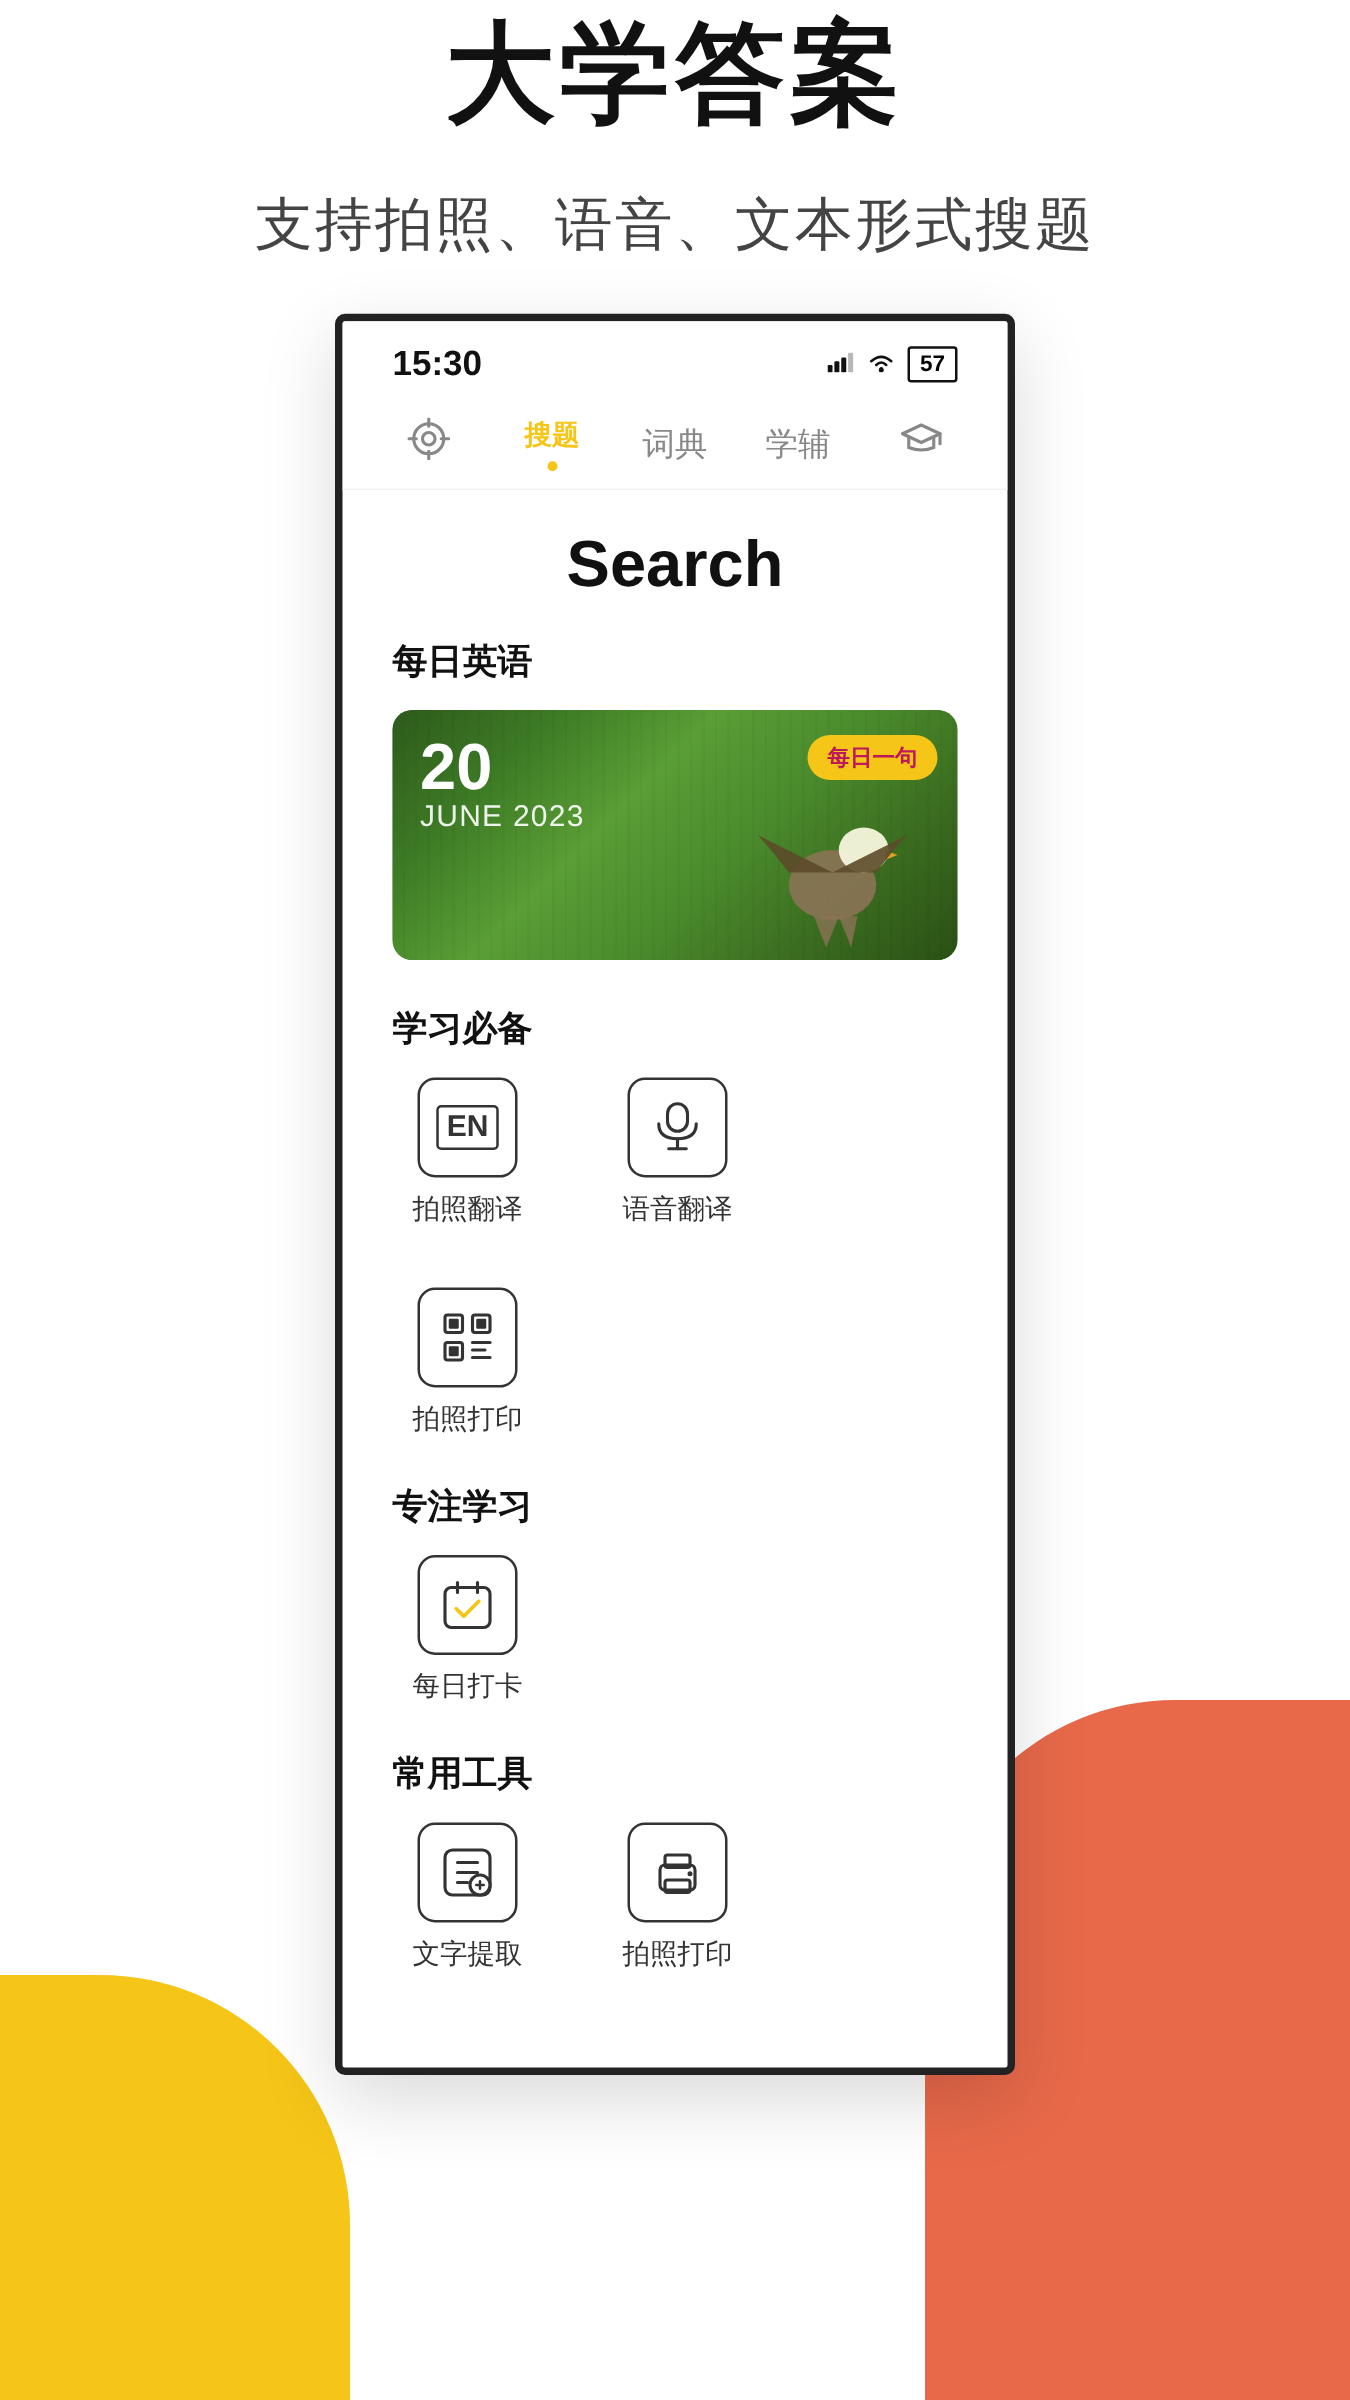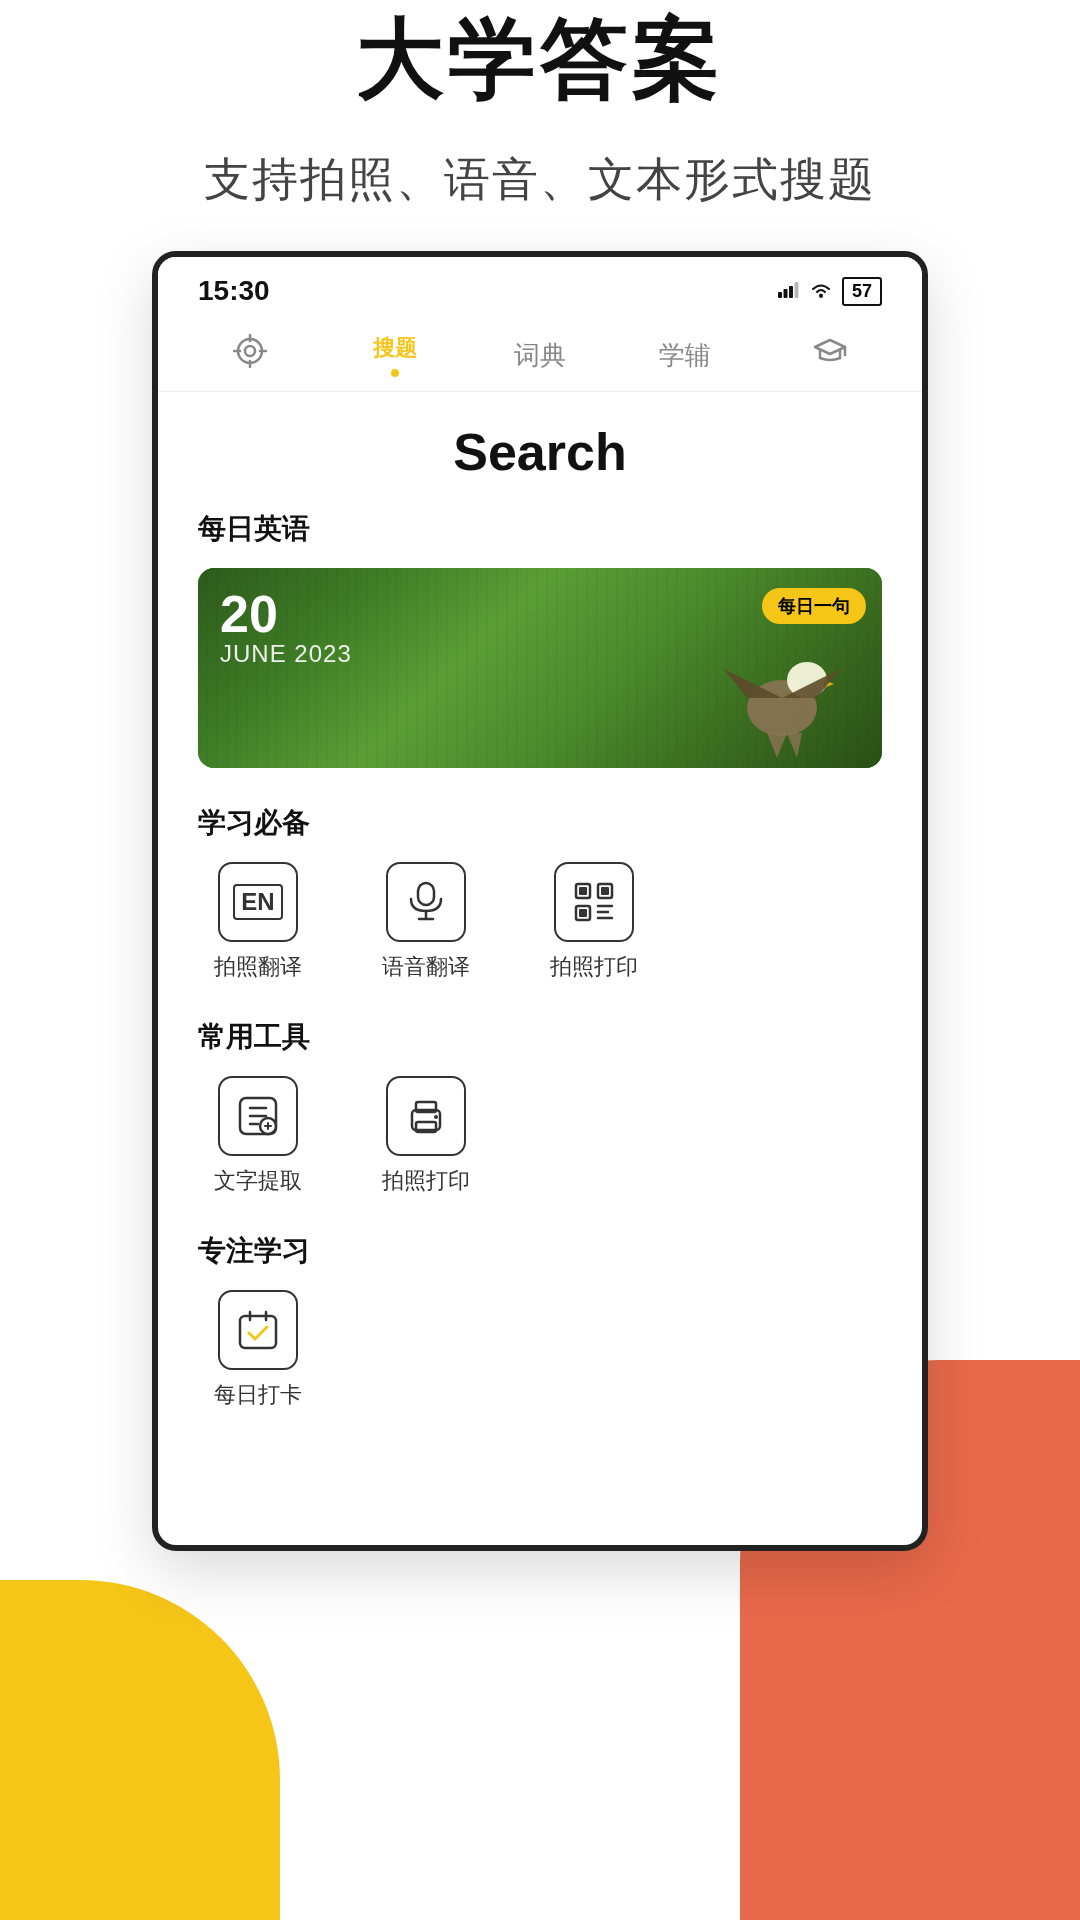--- a/index.html
+++ b/index.html
@@ -56,24 +56,24 @@
 
     .page-subtitle {
       font-size: 46px;
       color: #444444;
       margin-bottom: 40px;
       letter-spacing: 2px;
     }
 
     
     .phone-mockup {
-      width: 776px;
+      width: 544px;
       min-height: 1300px;
       background: #ffffff;
-      border-radius: 24px;
+      border-radius: 8px;
       border: 6px solid #222222;
       overflow: hidden;
       position: relative;
       box-shadow: 0 20px 60px rgba(0,0,0,0.15);
     }
 
     
     .status-bar {
       display: flex;
       justify-content: space-between;
@@ -215,21 +215,21 @@
 
     .card-badge {
       position: absolute;
       top: 20px;
       right: 16px;
       background: #F5C518;
       border-radius: 20px;
       padding: 6px 16px;
       font-size: 18px;
       font-weight: 600;
-      color: #000000;
+      color: #be185d;
     }
 
     
     .tools-grid {
       display: flex;
       gap: 48px;
       flex-wrap: wrap;
       margin-bottom: 12px;
     }
 
@@ -423,20 +423,37 @@
                 <line x1="26" y1="32" x2="36" y2="32" stroke="#333" stroke-width="2.5" stroke-linecap="round"></line>
                 <line x1="26" y1="38" x2="40" y2="38" stroke="#333" stroke-width="2.5" stroke-linecap="round"></line>
               </svg>
             </div>
             <span class="tool-label">拍照打印</span>
           </div>
         </div>
       </div>
 
       <div class="section-block">
+        <div class="section-title">专注学习</div>
+        <div class="tools-grid">
+          <div class="tool-item">
+            <div class="tool-icon-box">
+              <svg width="44" height="44" viewBox="0 0 44 44">
+                <rect x="4" y="8" width="36" height="32" rx="5" fill="none" stroke="#333" stroke-width="2.5"></rect>
+                <line x1="14" y1="4" x2="14" y2="12" stroke="#333" stroke-width="2.5" stroke-linecap="round"></line>
+                <line x1="30" y1="4" x2="30" y2="12" stroke="#333" stroke-width="2.5" stroke-linecap="round"></line>
+                <polyline points="13,25 19,31 31,19" stroke="#F5C518" stroke-width="3" fill="none" stroke-linecap="round" stroke-linejoin="round"></polyline>
+              </svg>
+            </div>
+            <span class="tool-label">每日打卡</span>
+          </div>
+        </div>
+      </div>
+
+      <div class="section-block">
         <div class="section-title">常用工具</div>
         <div class="tools-grid">
           <div class="tool-item">
             <div class="tool-icon-box">
               <svg width="44" height="44" viewBox="0 0 44 44">
                 <rect x="4" y="4" width="36" height="36" rx="6" fill="none" stroke="#333" stroke-width="2.5"></rect>
                 <line x1="14" y1="14" x2="30" y2="14" stroke="#333" stroke-width="2.5" stroke-linecap="round"></line>
                 <line x1="14" y1="22" x2="30" y2="22" stroke="#333" stroke-width="2.5" stroke-linecap="round"></line>
                 <line x1="14" y1="30" x2="22" y2="30" stroke="#333" stroke-width="2.5" stroke-linecap="round"></line>
                 <circle cx="32" cy="32" r="8" fill="#fff" stroke="#333" stroke-width="2.5"></circle>
@@ -452,32 +469,15 @@
                 <rect x="8" y="16" width="28" height="20" rx="4" fill="none" stroke="#333" stroke-width="2.5"></rect>
                 <rect x="12" y="8" width="20" height="10" rx="2" fill="none" stroke="#333" stroke-width="2.5"></rect>
                 <rect x="12" y="28" width="20" height="10" rx="2" fill="none" stroke="#333" stroke-width="2.5"></rect>
                 <circle cx="32" cy="23" r="2" fill="#333"></circle>
               </svg>
             </div>
             <span class="tool-label">拍照打印</span>
           </div>
         </div>
       </div>
-
-      <div class="section-block">
-        <div class="section-title">专注学习</div>
-        <div class="tools-grid">
-          <div class="tool-item">
-            <div class="tool-icon-box">
-              <svg width="44" height="44" viewBox="0 0 44 44">
-                <rect x="4" y="8" width="36" height="32" rx="5" fill="none" stroke="#333" stroke-width="2.5"></rect>
-                <line x1="14" y1="4" x2="14" y2="12" stroke="#333" stroke-width="2.5" stroke-linecap="round"></line>
-                <line x1="30" y1="4" x2="30" y2="12" stroke="#333" stroke-width="2.5" stroke-linecap="round"></line>
-                <polyline points="13,25 19,31 31,19" stroke="#F5C518" stroke-width="3" fill="none" stroke-linecap="round" stroke-linejoin="round"></polyline>
-              </svg>
-            </div>
-            <span class="tool-label">每日打卡</span>
-          </div>
-        </div>
-      </div>
     </div>
   </div>
 </div>
 
 </body></html>

